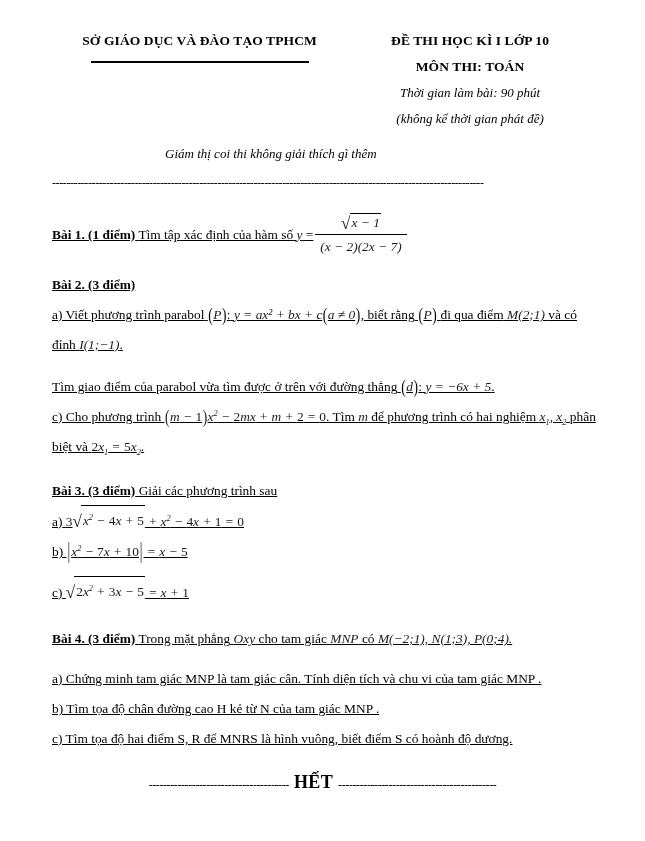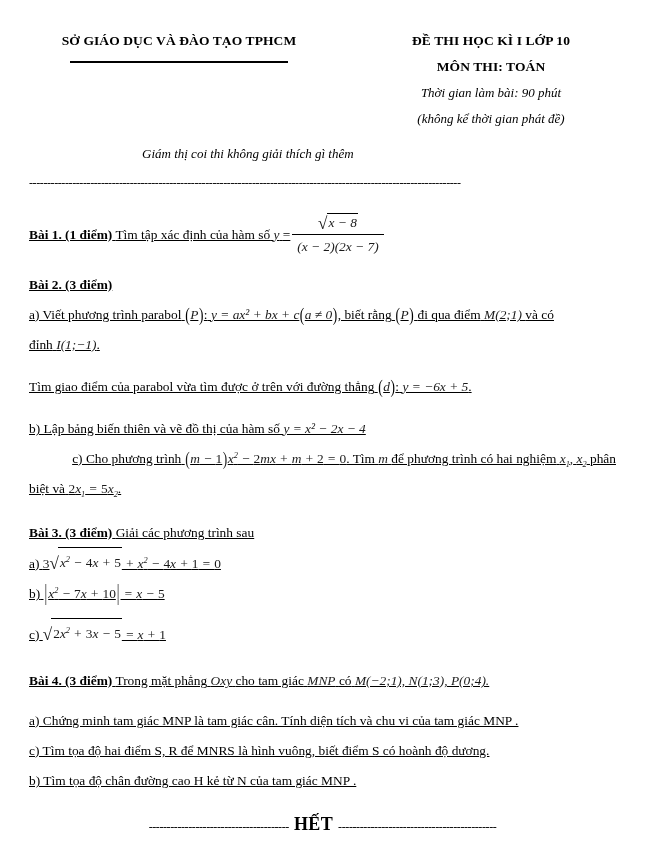--- a/index.html
+++ b/index.html
@@ -13,21 +13,21 @@
     font-family: "Liberation Serif", "DejaVu Serif", serif;
     color: #000000;
     position: relative;
     overflow: hidden;
   }
   .page {
     width: 645px;
     height: 824px;
     position: relative;
     box-sizing: border-box;
-    padding: 0 29px;
+    padding: 0 52px;
   }
 
   
   .header {
     display: flex;
     justify-content: space-between;
     align-items: flex-start;
     padding-top: 28px;
   }
   .hdr-left {
@@ -193,21 +193,21 @@
 
   <div class="dash-sep">------------------------------------------------------------------------------------------------------------------------</div>
 
   <div class="content">
 
     <div class="blk">
       <div class="line">
         <span class="lbl">Bài 1. (1 điểm)</span>
         <span>Tìm tập xác định của hàm số</span>
         <span class="m">y</span>
-        <span class="mn">=</span><span class="frac m"><span class="num"><span class="rad"><span class="surd">√</span><span class="rand">x − 8</span></span></span><span class="den">(x − 2)(2x − 7)</span></span>
+        <span class="mn">=</span><span class="frac m"><span class="num"><span class="rad"><span class="surd">√</span><span class="rand">x − 1</span></span></span><span class="den">(x − 2)(2x − 7)</span></span>
       </div>
     </div>
 
     <div class="blk">
       <div class="line">
         <span class="lbl">Bài 2. (3 điểm)</span>
       </div>
 
       <div class="line">
         <span>a) Viết phương trình parabol</span>
@@ -223,24 +223,20 @@
         <span>đỉnh</span>
         <span class="m">I(1;−1)</span><span>.</span>
       </div>
 
       <div class="line" style="margin-top:12px;">
         <span>Tìm giao điểm của parabol vừa tìm được ở trên với đường thẳng</span>
         <span class="mn"><span class="paren">(</span><span class="m">d</span><span class="paren">)</span></span><span class="mn">:</span>
         <span class="m">y = −6x + 5</span><span class="mn">.</span>
       </div>
 
-      <div class="line" style="margin-top:12px;">
-        <span>b) Lập bảng biến thiên và vẽ đồ thị của hàm số</span>
-        <span class="m">y = x² − 2x − 4</span>
-      </div>
 
       <div class="line" style="margin-top:0;text-align:right;">
         <span>c) Cho phương trình</span>
         <span class="m"><span class="paren mn">(</span><span class="m">m</span> − <span class="mn">1</span><span class="paren mn">)</span><span class="m">x</span><sup class="ex">2</sup> − <span class="mn">2</span><span class="m">mx</span> + <span class="m">m</span> + <span class="mn">2</span> = <span class="mn">0</span></span><span>. Tìm</span>
         <span class="m">m</span>
         <span>để phương trình có hai nghiệm</span>
         <span class="m"><span class="m">x</span><sub class="ix">1</sub><span class="mn">,</span> <span class="m">x</span><sub class="ix">2</sub></span>
         <span>phân</span>
       </div>
 
@@ -281,25 +277,25 @@
         <span class="m">MNP</span>
         <span>có</span>
         <span class="m">M(−2;1), N(1;3), P(0;4).</span>
       </div>
 
       <div class="line" style="margin-top:10px;">
         <span>a) Chứng minh tam giác MNP là tam giác cân. Tính diện tích và chu vi của tam giác MNP .</span>
       </div>
 
       <div class="line">
+        <span>b) Tìm tọa độ chân đường cao H kẻ từ N của tam giác MNP .</span>
+      </div>
+
+      <div class="line">
         <span>c) Tìm tọa độ hai điểm S, R để MNRS là hình vuông, biết điểm S có hoành độ dương.</span>
-      </div>
-
-      <div class="line">
-        <span>b) Tìm tọa độ chân đường cao H kẻ từ N của tam giác MNP .</span>
       </div>
     </div>
 
     <div class="footer">
       <span>---------------------------------------</span><span class="het">HẾT</span><span>--------------------------------------------</span>
     </div>
 
   </div>
 </div>
 

